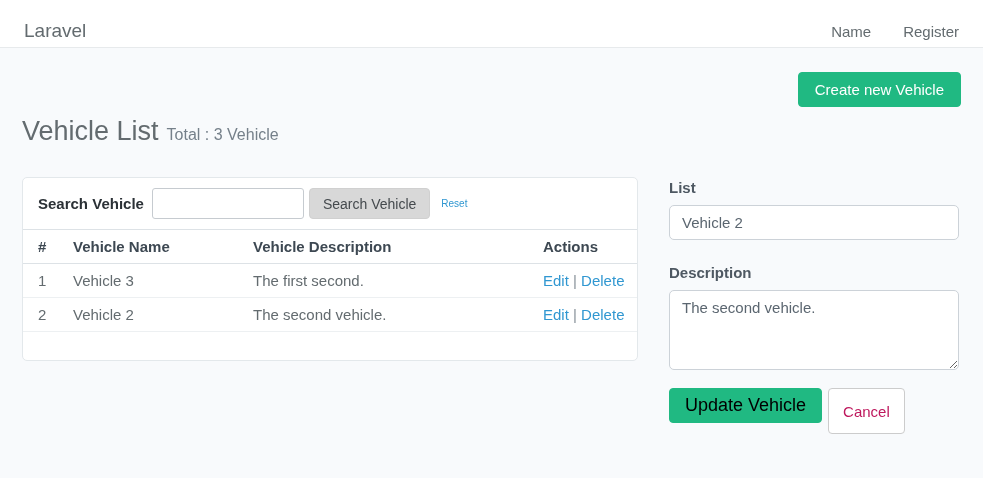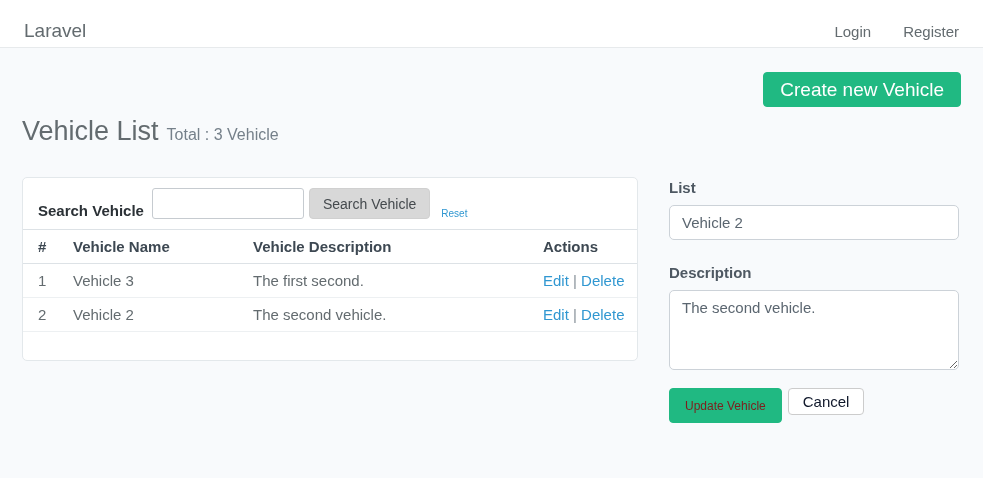--- a/index.html
+++ b/index.html
@@ -27,34 +27,34 @@
   .brand{font-size:19px;color:#636b6f;text-decoration:none;}
   .nav-links{display:flex;gap:32px;}
   .nav-links a{color:#636b6f;text-decoration:none;font-size:15px;}
   
   .main{position:relative;padding:24px 22px 0 22px;}
   .create-btn{
     position:absolute;top:24px;right:22px;
     height:35px;padding:0 16px;
     background:var(--accent-green);color:#fff;
     border:1px solid var(--accent-green);border-radius:4px;
-    font-size:19px;font-family:inherit;cursor:pointer;
+    font-size:15px;font-family:inherit;cursor:pointer;
   }
   .page-title{
     margin:44px 0 0 0;font-weight:400;
     font-size:27px;color:#636b6f;
   }
   .page-title small{font-size:16px;color:#75808a;margin-left:8px;font-weight:400;}
   .content-row{display:flex;align-items:flex-start;margin-top:30px;}
   
   .card{
     width:616px;background:#fff;
     border:1px solid #e3e8eb;border-radius:5px;
   }
-  .search-row{display:flex;align-items:flex-end;padding:10px 15px;}
+  .search-row{display:flex;align-items:center;padding:10px 15px;}
   .search-label{font-weight:700;color:#2b3136;margin-right:6px;white-space:nowrap;}
   .search-input{
     width:152px;height:31px;border:1px solid #c6cbd0;border-radius:3px;
     padding:0 8px;font-size:14px;font-family:inherit;color:#555;margin-left:2px;
   }
   .search-btn{
     margin-left:5px;height:31px;padding:0 13px;
     background:#d8d8d8;border:1px solid #d0d0d0;border-radius:4px;
     font-size:14px;color:#454a4e;font-family:inherit;cursor:pointer;
   }
@@ -80,35 +80,35 @@
   .form-group-desc{margin-top:24px;}
   .form-textarea{
     width:100%;height:80px;border:1px solid #ccd2d8;border-radius:5px;
     padding:8px 12px;font-size:15px;font-family:inherit;color:#5b6670;
     resize:both;background:#fff;
   }
   .form-buttons{margin-top:15px;display:flex;gap:6px;}
   .update-btn{
     height:35px;padding:0 15px;background:var(--accent-green);
     border:1px solid var(--accent-green);border-radius:4px;
-    color:#7f1d1d;font-size:12px;font-family:inherit;cursor:pointer;
+    color:#000000;font-size:18px;font-family:inherit;cursor:pointer;
   }
   .cancel-btn{
-    height:27px;padding:0 14px;background:#fff;
+    height:46px;padding:0 14px;background:#fff;
     border:1px solid #ccc;border-radius:4px;
-    color:#0f172a;font-size:15px;font-family:inherit;cursor:pointer;
+    color:#be185d;font-size:15px;font-family:inherit;cursor:pointer;
   }
 </style>
 </head>
 <body>
 
 <nav class="navbar">
   <a class="brand" href="#">Laravel</a>
   <div class="nav-links">
-    <a href="#">Login</a>
+    <a href="#">Name</a>
     <a href="#">Register</a>
   </div>
 </nav>
 
 <div class="main">
   <button class="create-btn">Create new Vehicle</button>
 
   <h1 class="page-title"><span>Vehicle List</span><small>Total : 3 Vehicle</small></h1>
 
   <div class="content-row">

